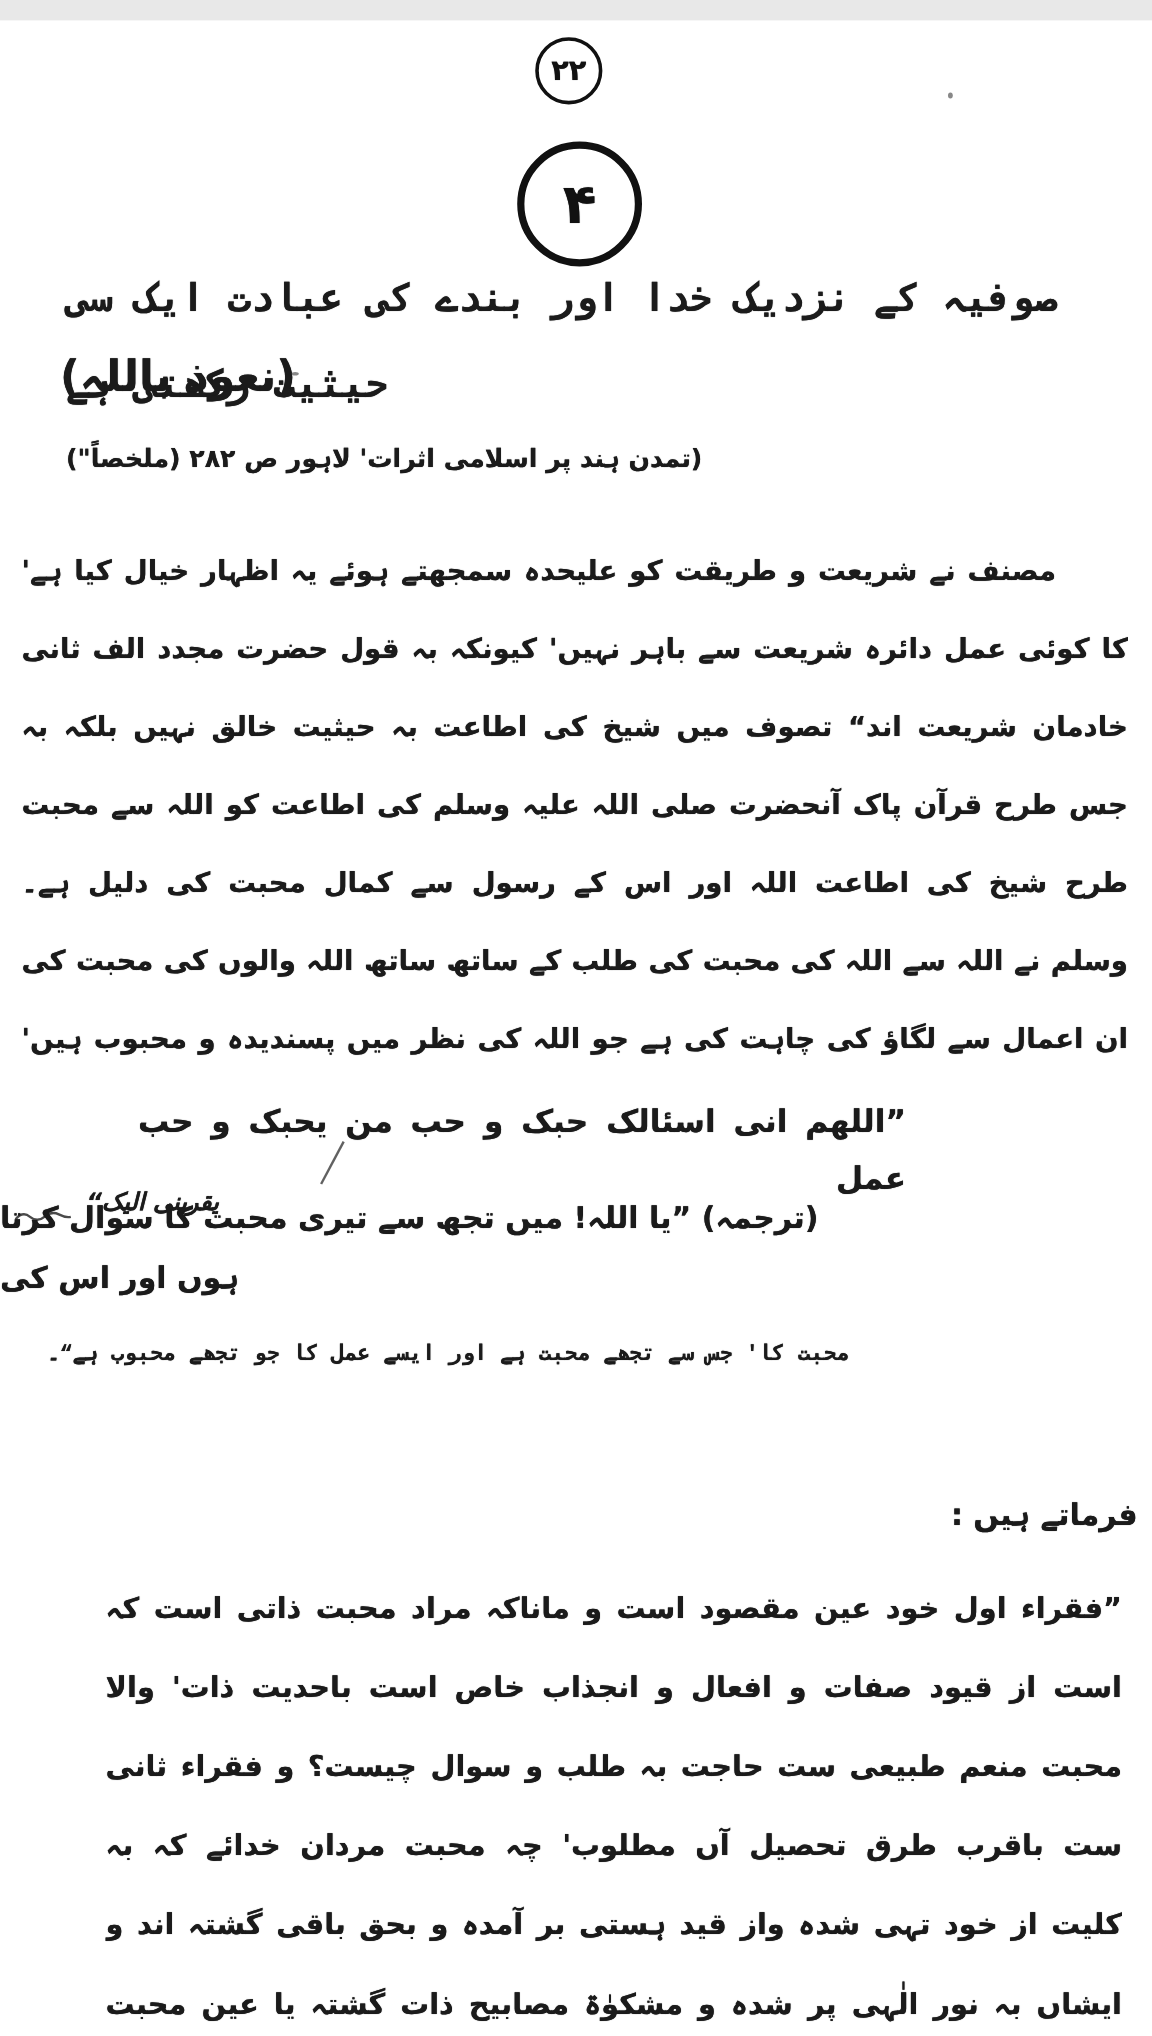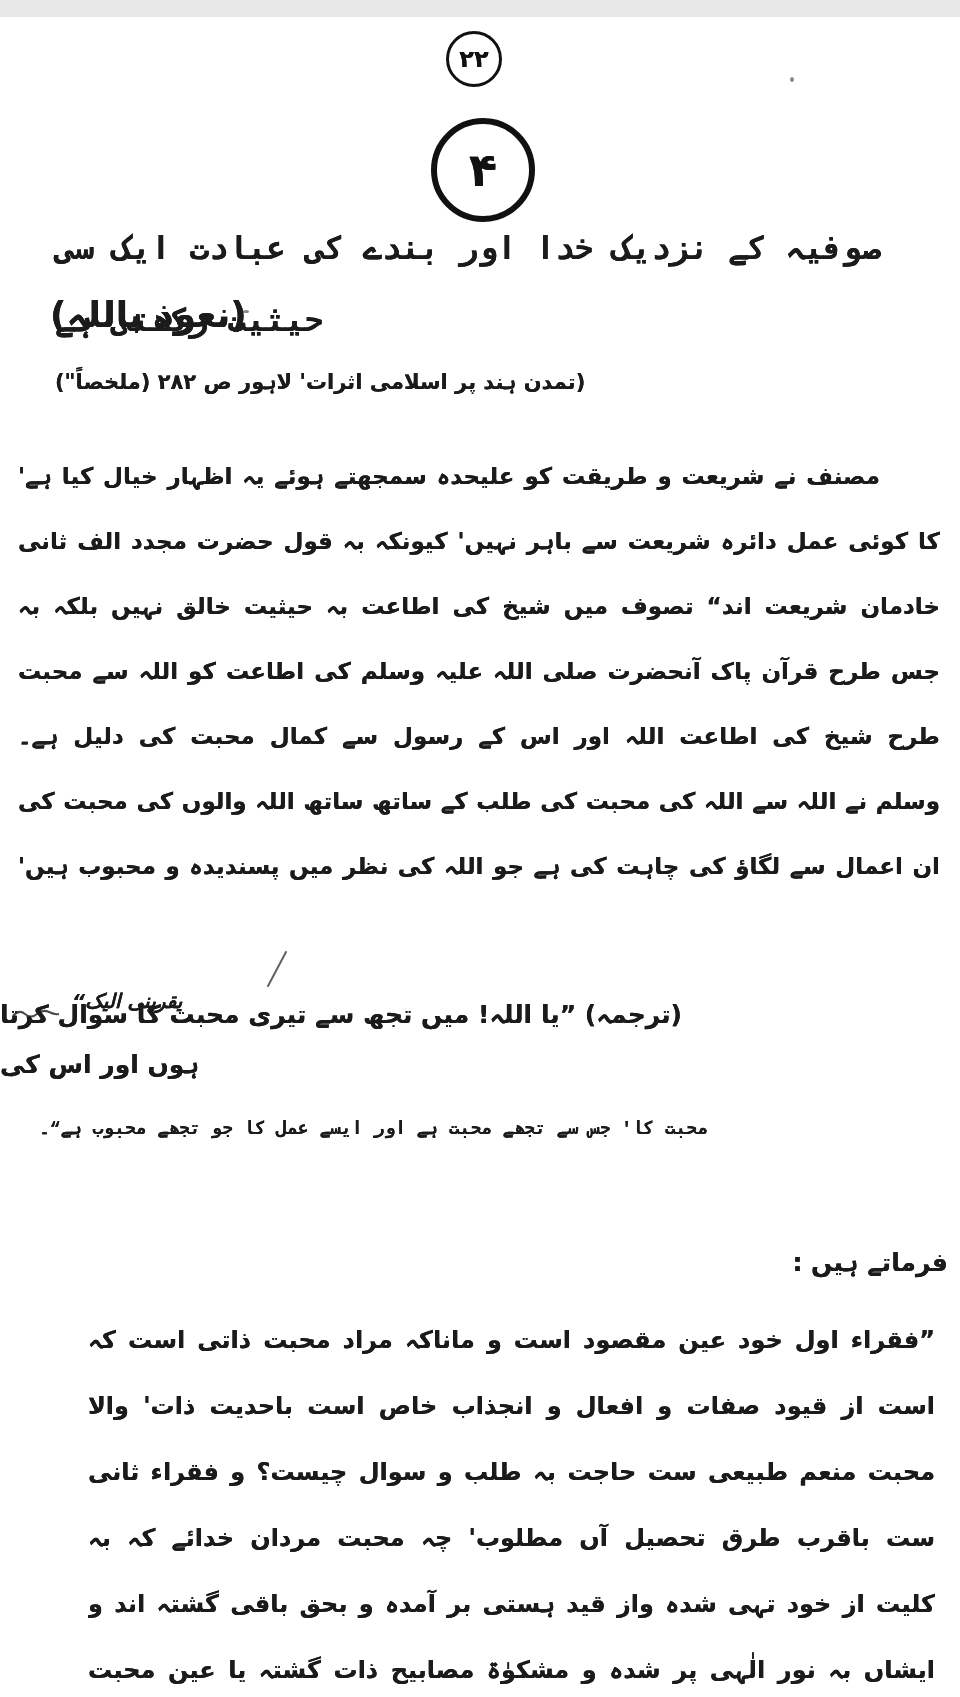--- a/index.html
+++ b/index.html
@@ -78,20 +78,21 @@
   <div class="para1">
     <div class="line first">مصنف نے شریعت و طریقت کو علیحدہ سمجھتے ہوئے یہ اظہار خیال کیا ہے' حالانکہ تصوف</div>
     <div class="line">کا کوئی عمل دائرہ شریعت سے باہر نہیں' کیونکہ بہ قول حضرت مجدد الف ثانی ”طریقت و حقیقت</div>
     <div class="line">خادمان شریعت اند“ تصوف میں شیخ کی اطاعت بہ حیثیت خالق نہیں بلکہ بہ حیثیت محبوب خالق ہے'</div>
     <div class="line">جس طرح قرآن پاک آنحضرت صلی اللہ علیہ وسلم کی اطاعت کو اللہ سے محبت کی دلیل بتاتا ہے اسی</div>
     <div class="line">طرح شیخ کی اطاعت اللہ اور اس کے رسول سے کمال محبت کی دلیل ہے۔ آنحضرت صلی اللہ علیہ</div>
     <div class="line">وسلم نے اللہ سے اللہ کی محبت کی طلب کے ساتھ ساتھ اللہ والوں کی محبت کی بھی طلب کی ہے اور</div>
     <div class="line">ان اعمال سے لگاؤ کی چاہت کی ہے جو اللہ کی نظر میں پسندیدہ و محبوب ہیں' چنانچہ ارشاد ہوتا ہے۔</div>
   </div>
 
+  <div class="arabic-l1">”اللهم انى اسئالک حبک و حب من یحبک و حب عمل</div>
   <div class="arabic-l2">یقربنی الیک“</div>
 
   <svg class="squiggle" width="48" height="14" viewBox="0 0 48 14">
     <path d="M1 9 q6 -7 12 -2 t12 0 t12 -2 t10 2" fill="none" stroke="#4a4a4a" stroke-width="2"></path>
   </svg>
   <div class="slash"></div>
   <div class="speck a"></div>
   <div class="speck b"></div>
 
   <div class="trans-l1">(ترجمہ) ”یا اللہ! میں تجھ سے تیری محبت کا سوال کرتا ہوں اور اس کی</div>

